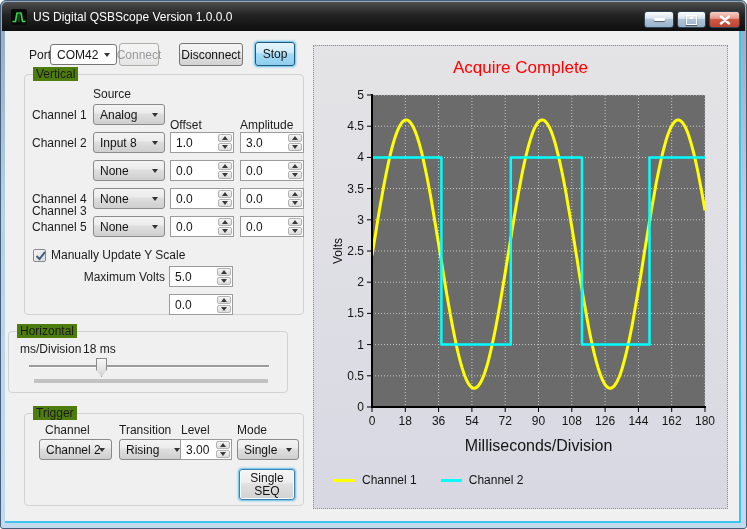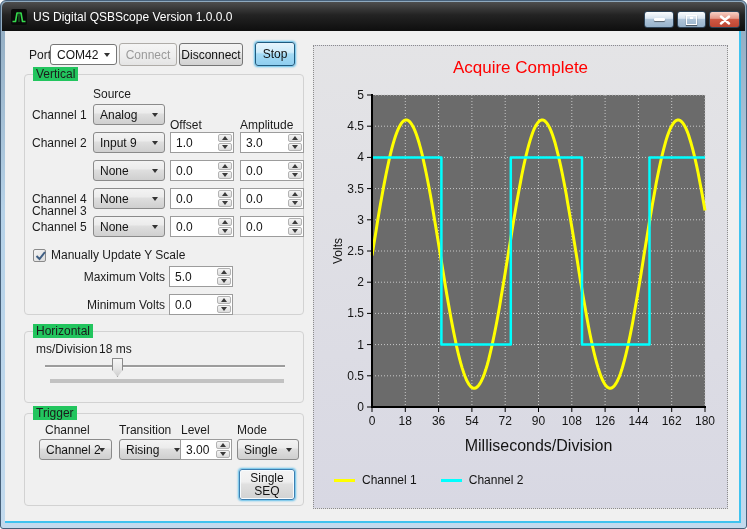--- a/index.html
+++ b/index.html
@@ -46,21 +46,21 @@
   .spin{position:absolute;box-sizing:border-box;height:21px;background:#FFFFFF;border:1px solid #9C9C9C;}
   .spin-value{position:absolute;left:5px;top:3px;font-size:12px;color:#141414;}
   .spin-buttons{position:absolute;right:1px;top:1px;width:14px;height:17px;display:flex;flex-direction:column;}
   .spin-btn{flex:1;margin:0 0 1px 0;border:1px solid #B3B3B3;border-radius:2px;
             background:linear-gradient(180deg,#F5F5F5,#DCDCDC);display:flex;align-items:center;justify-content:center;}
   .spin-btn:last-child{margin-bottom:0;}
   .tri-up{width:0;height:0;border-left:3px solid transparent;border-right:3px solid transparent;border-bottom:4px solid #3A3A3A;}
   .tri-down{width:0;height:0;border-left:3px solid transparent;border-right:3px solid transparent;border-top:4px solid #3A3A3A;}
   
   .groupbox{position:absolute;box-sizing:border-box;border:1px solid #D2D2D2;border-radius:4px;}
-  .gb-title{position:absolute;top:-8px;left:8px;background:#22c55e;padding:0 3px;font-size:12px;color:#1B1B1B;}
+  .gb-title{position:absolute;top:-8px;left:8px;background:#4d7c0f;padding:0 3px;font-size:12px;color:#1B1B1B;}
   
   .checkbox{position:absolute;width:13px;height:13px;box-sizing:border-box;border:1px solid #8A8A8A;border-radius:2px;
             background:linear-gradient(135deg,#F5F5F5,#DBDBDB);}
   .checkbox svg{position:absolute;left:0px;top:-1px;display:none;}
   .checkbox.checked svg{display:block;}
   
   .slider-track{position:absolute;height:2px;background:#9C9C9C;border-bottom:1px solid #FAFAFA;}
   .slider-thumb{position:absolute;width:11px;height:19px;
                 background:linear-gradient(180deg,#F6F6F6,#E6E6E6 55%,#CFCFCF);
                 border:1px solid #8A8A8A;box-sizing:border-box;
@@ -103,21 +103,21 @@
     </svg>
   </div>
 
   <div class="client">
 
     <span class="lbl" style="left:24px;top:17px;">Port</span>
     <div class="combo white" style="left:45px;top:13px;width:67px;">
       <span class="combo-text">COM42</span>
       <span class="combo-arrow"></span>
     </div>
-    <div class="btn disabled" style="left:114px;top:12px;width:58px;height:23px;">
+    <div class="btn disabled" style="left:114px;top:12px;width:40px;height:23px;">
       <span>Connect</span>
     </div>
     <div class="btn" style="left:174px;top:12px;width:64px;height:23px;">
       <span>Disconnect</span>
     </div>
     <div class="btn blue" style="left:250px;top:11px;width:40px;height:24px;align-items:center;">
       <span>Stop</span>
     </div>
 
     <div class="groupbox" style="left:19px;top:43px;width:280px;height:241px;">
@@ -127,21 +127,21 @@
       <span class="lbl" style="left:215px;top:43px;">Amplitude</span>
 
       <span class="lbl" style="left:7px;top:33px;">Channel 1</span>
       <div class="combo" style="left:68px;top:29px;width:72px;">
         <span class="combo-text">Analog</span>
         <span class="combo-arrow"></span>
       </div>
 
       <span class="lbl" style="left:7px;top:61px;">Channel 2</span>
       <div class="combo" style="left:68px;top:57px;width:72px;">
-        <span class="combo-text">Input 9</span>
+        <span class="combo-text">Input 8</span>
         <span class="combo-arrow"></span>
       </div>
       <div class="spin" style="left:145px;top:57px;width:64px;">
         <span class="spin-value">1.0</span>
         <span class="spin-buttons">
             <span class="spin-btn">
               <span class="tri-up"></span>
             </span>
             <span class="spin-btn">
               <span class="tri-down"></span>
@@ -256,35 +256,34 @@
         <span class="spin-value">5.0</span>
         <span class="spin-buttons">
             <span class="spin-btn">
               <span class="tri-up"></span>
             </span>
             <span class="spin-btn">
               <span class="tri-down"></span>
             </span>
           </span>
       </div>
-      <span class="lbl" style="left:24px;top:223px;width:116px;text-align:right;">Minimum Volts</span>
       <div class="spin" style="left:144px;top:219px;width:64px;">
         <span class="spin-value">0.0</span>
         <span class="spin-buttons">
             <span class="spin-btn">
               <span class="tri-up"></span>
             </span>
             <span class="spin-btn">
               <span class="tri-down"></span>
             </span>
           </span>
       </div>
     </div>
 
-    <div class="groupbox" style="left:19px;top:300px;width:280px;height:72px;">
+    <div class="groupbox" style="left:3px;top:300px;width:280px;height:62px;">
       <span class="gb-title">Horizontal</span>
       <span class="lbl" style="left:11px;top:10px;">ms/Division</span>
       <span class="lbl" style="left:74px;top:10px;">18 ms</span>
       <div class="slider-track" style="left:20px;top:33px;width:240px;"></div>
       <div class="slider-thumb" id="slider-thumb" style="top: 26px; left: 87px;"></div>
       <div class="slider-bar" style="left:25px;top:47px;width:234px;"></div>
     </div>
 
     <div class="groupbox" style="left:19px;top:382px;width:280px;height:93px;">
       <span class="gb-title">Trigger</span>

